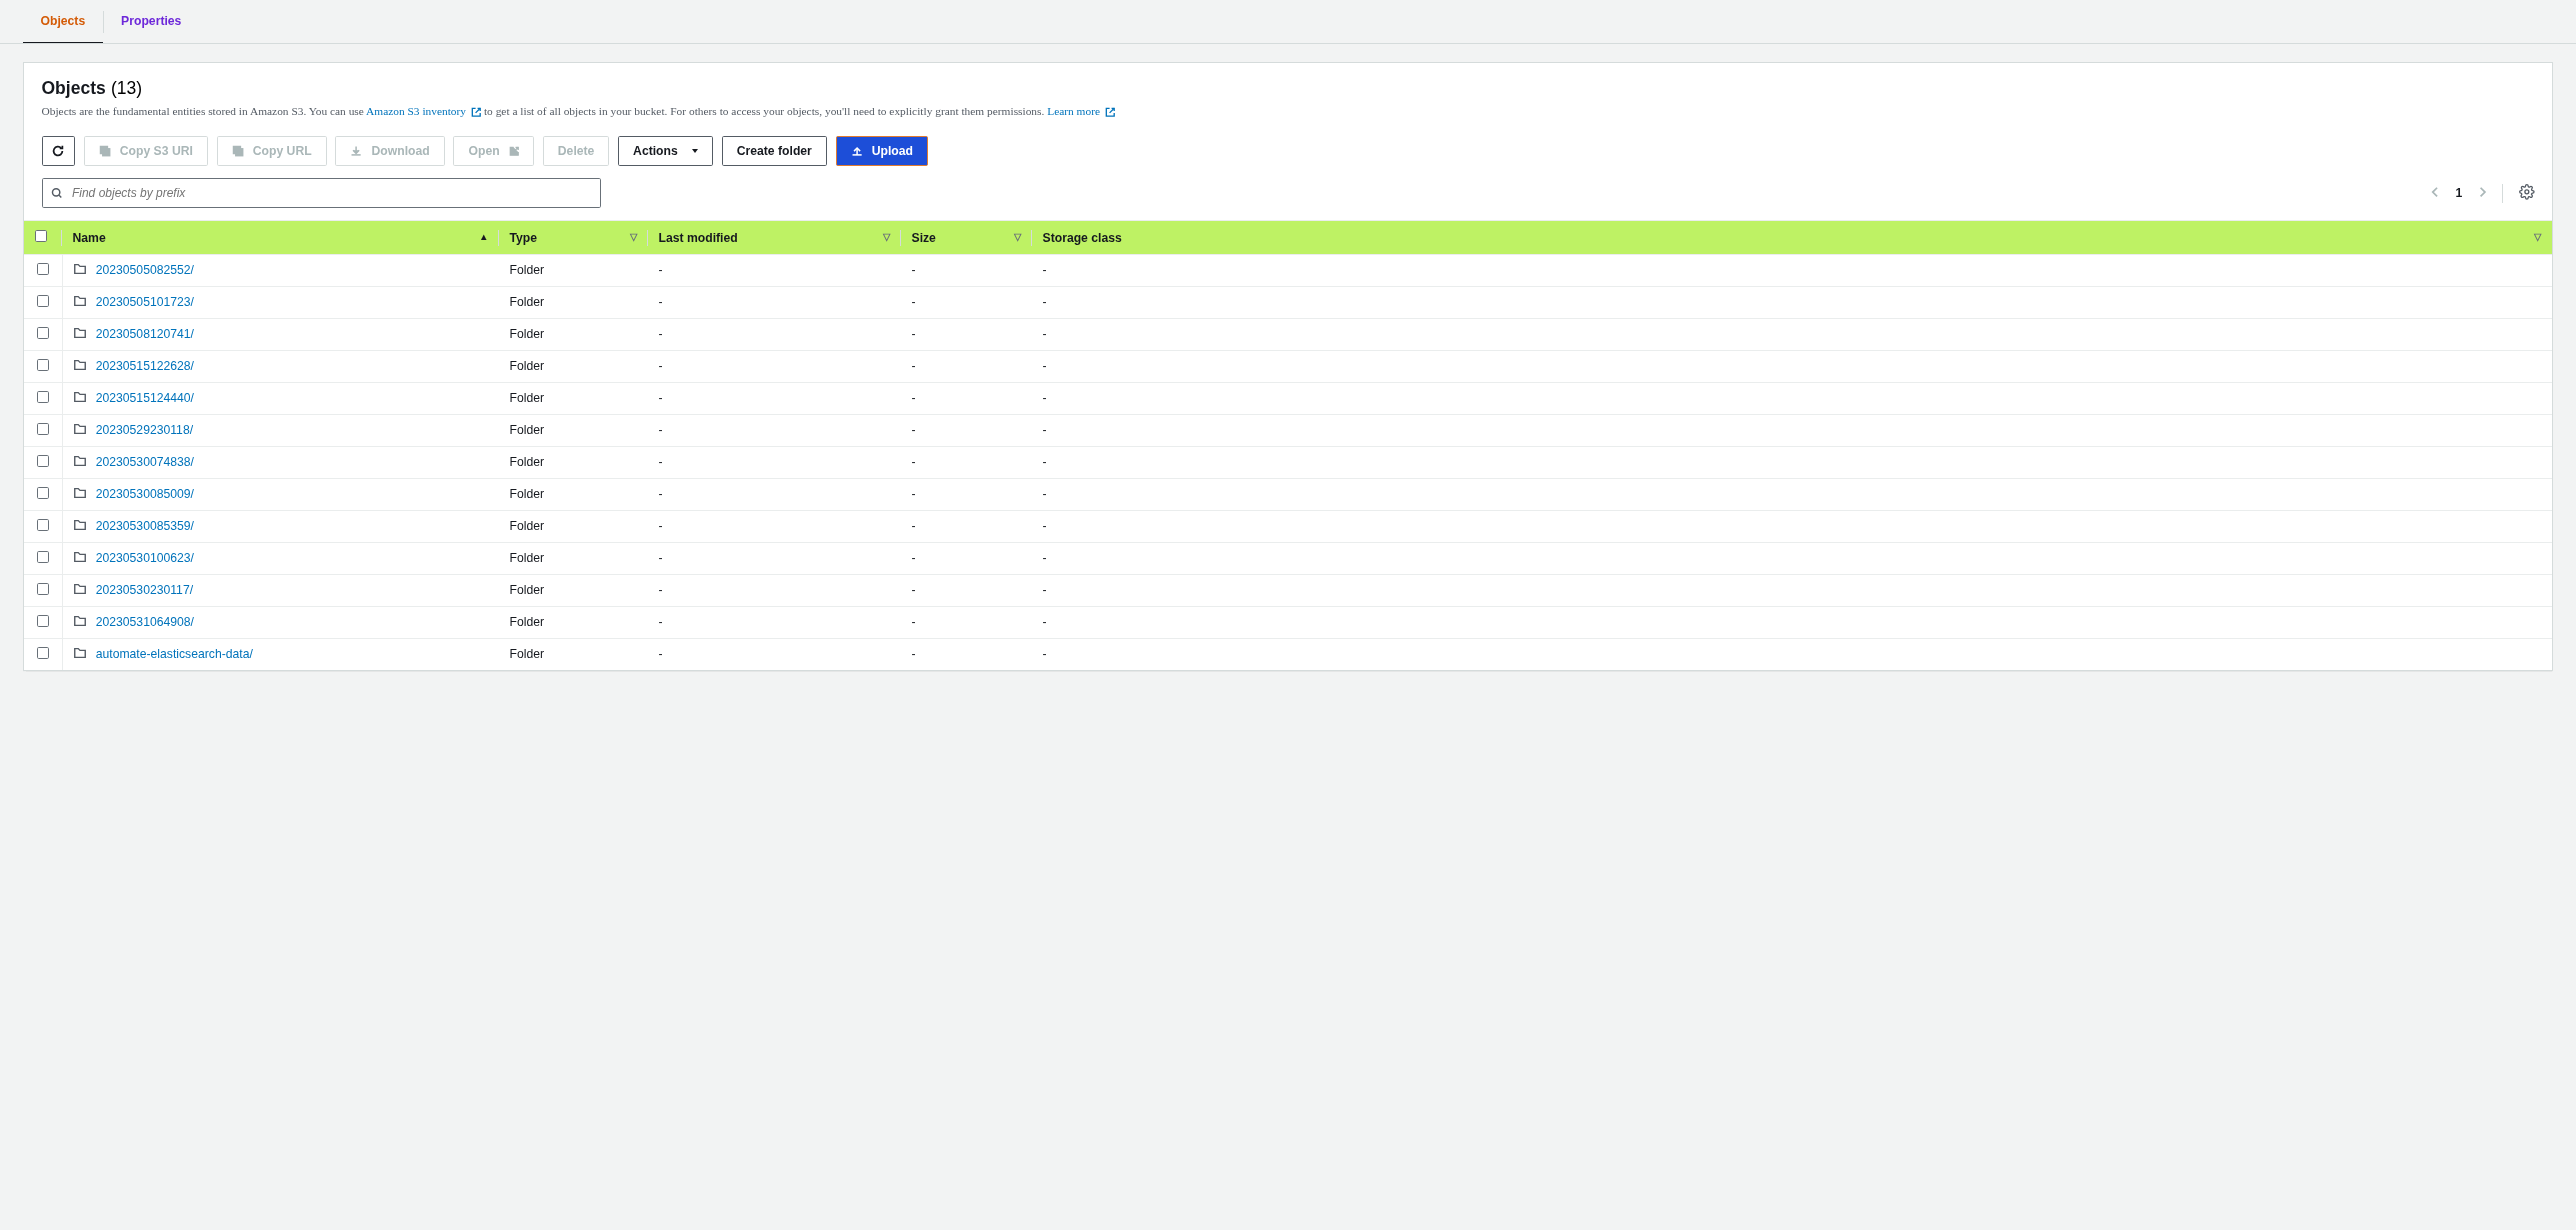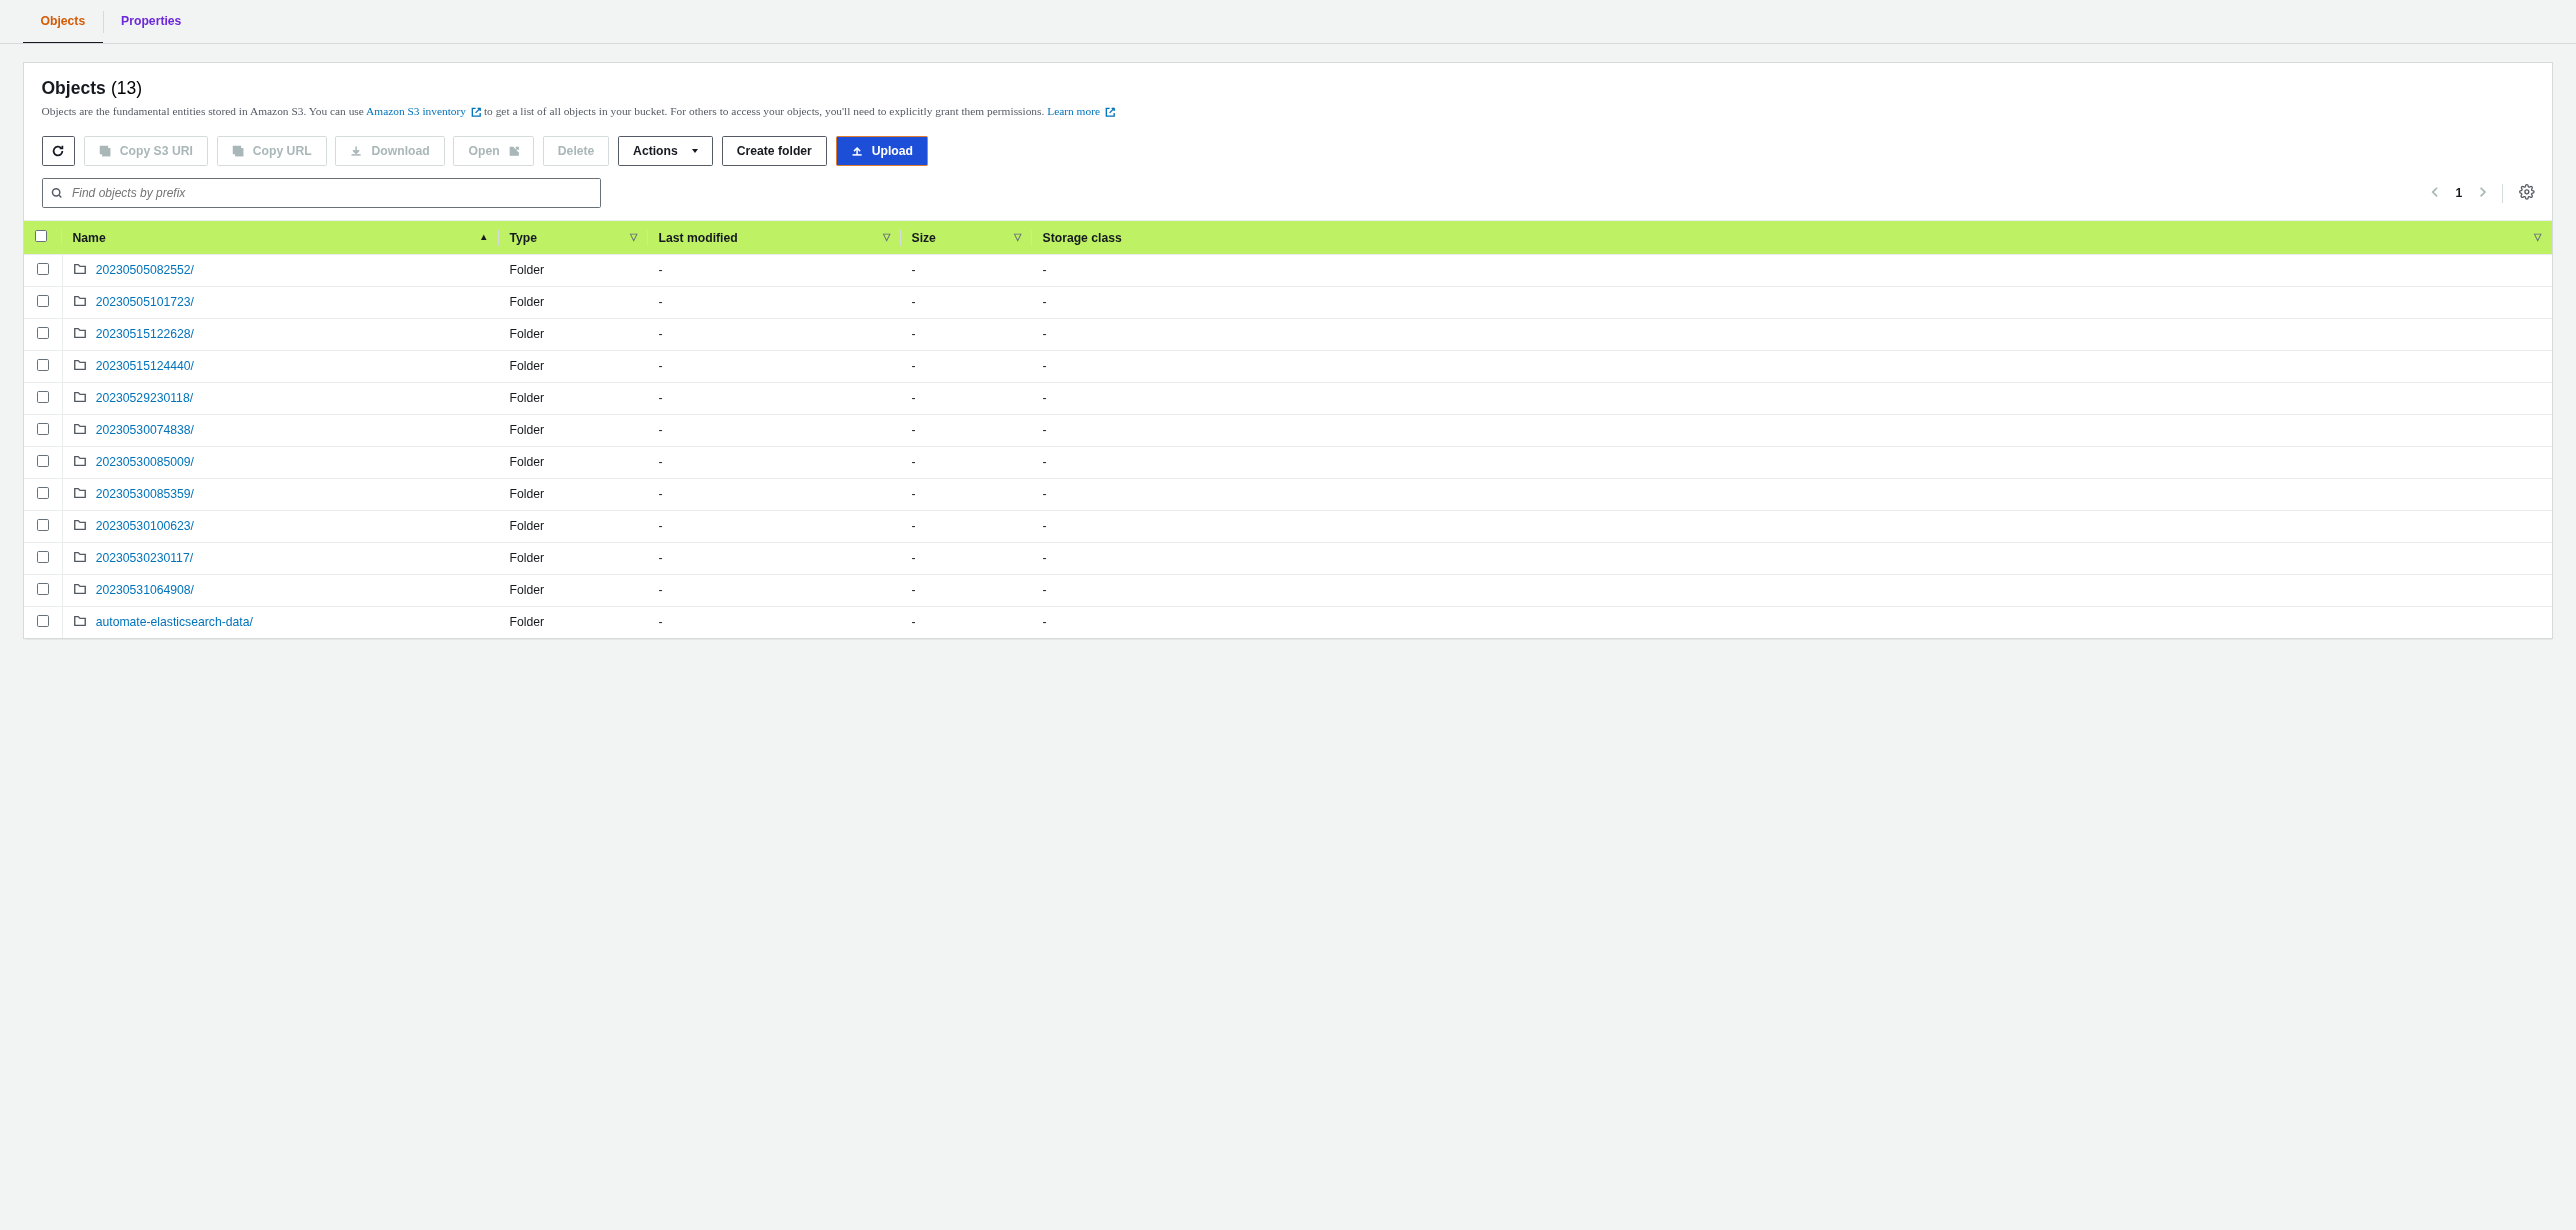--- a/index.html
+++ b/index.html
@@ -362,20 +362,35 @@
             <td>-</td>
             <td>-</td>
           </tr>
           <tr>
             <td class="chk-col"><span class="chk"></span></td>
             <td>
               <div class="name-cell">
                 <span><svg width="14" height="14" viewBox="0 0 16 16" fill="none" stroke="#545b64" stroke-width="1.6">
                     <path d="M2 3h4l2 2h6v8H2z"></path>
                   </svg></span>
+                <a href="#">20230508120741/</a>
+              </div>
+            </td>
+            <td>Folder</td>
+            <td>-</td>
+            <td>-</td>
+            <td>-</td>
+          </tr>
+          <tr>
+            <td class="chk-col"><span class="chk"></span></td>
+            <td>
+              <div class="name-cell">
+                <span><svg width="14" height="14" viewBox="0 0 16 16" fill="none" stroke="#545b64" stroke-width="1.6">
+                    <path d="M2 3h4l2 2h6v8H2z"></path>
+                  </svg></span>
                 <a href="#">20230515122628/</a>
               </div>
             </td>
             <td>Folder</td>
             <td>-</td>
             <td>-</td>
             <td>-</td>
           </tr>
           <tr>
             <td class="chk-col"><span class="chk"></span></td>

